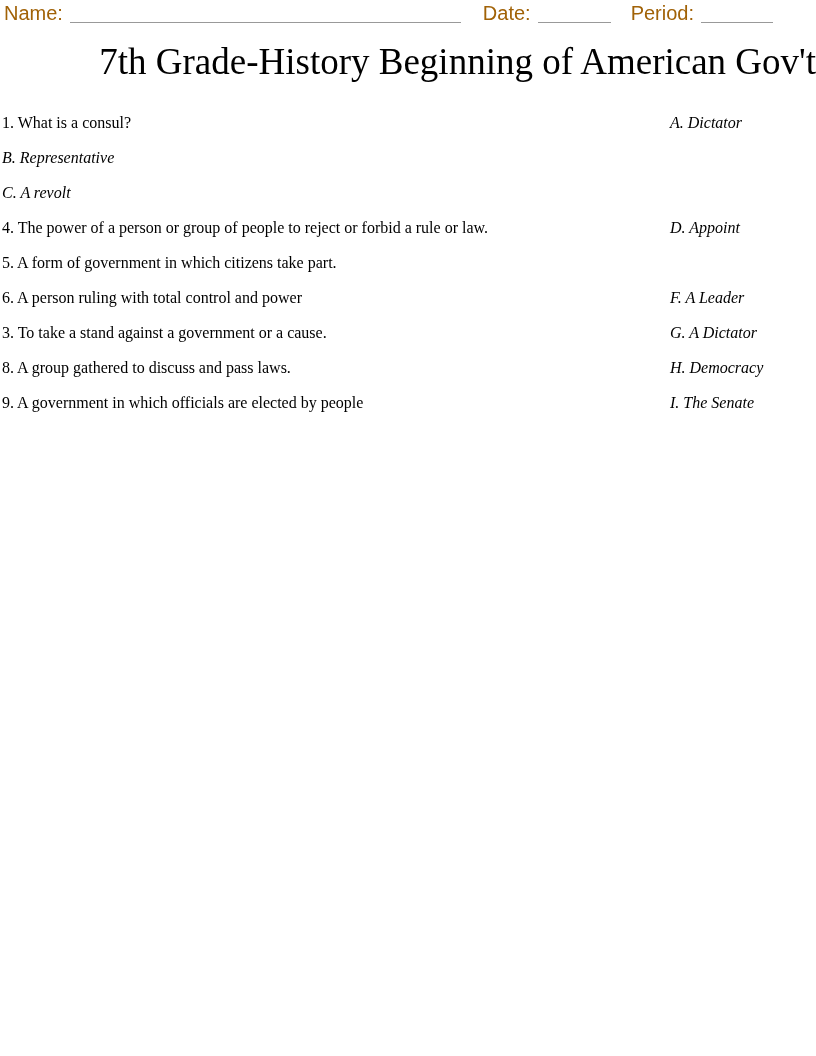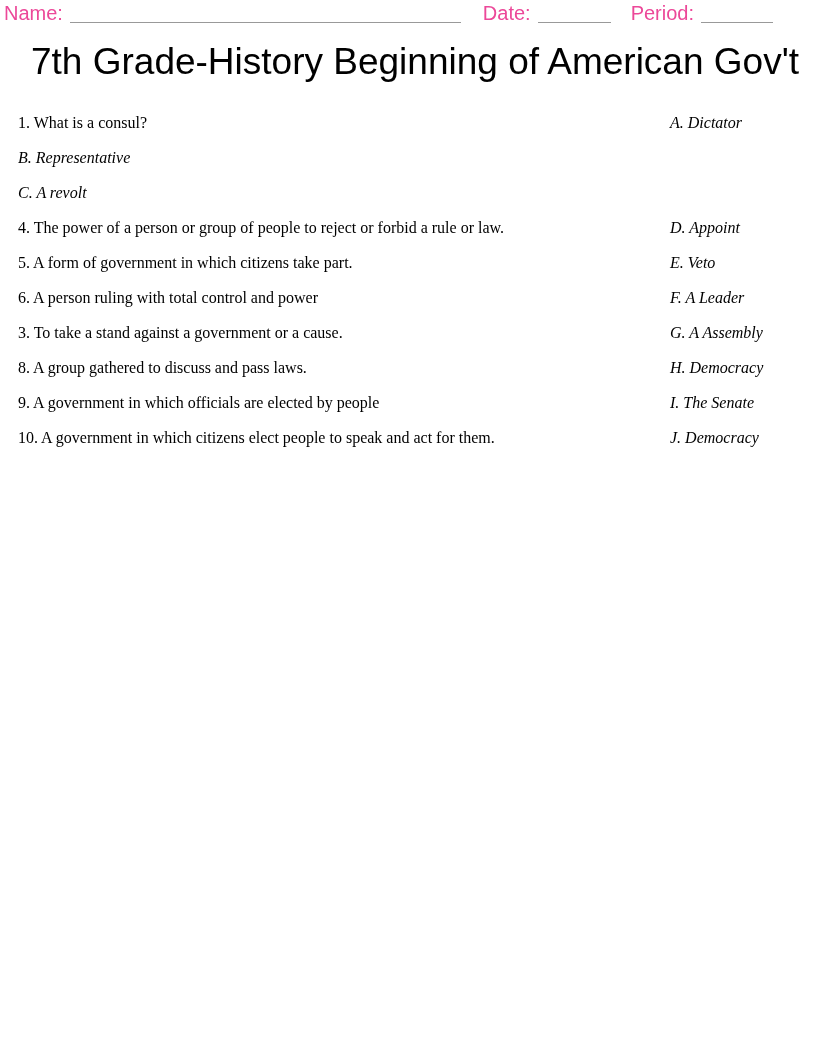--- a/index.html
+++ b/index.html
@@ -16,45 +16,45 @@
     color: #000000;
   }
   
   .sheet-header {
     display: flex;
     align-items: flex-end;
     padding: 2px 43px 0 4px;
     font-family: "Liberation Sans", sans-serif;
     font-size: 20px;
     line-height: 20px;
-    color: #ec4899;
+    color: #a16207;
   }
   .blank {
     display: inline-block;
     height: 20px;
     border-bottom: 1.5px solid #999999;
   }
   .blank.name-blank  { flex: 1 1 auto; margin-left: 7px; margin-right: 22px; }
   .blank.date-blank  { width: 73px;    margin-left: 7px; margin-right: 20px; }
   .blank.period-blank{ width: 72px;    margin-left: 7px; }
   
   .sheet-title {
     margin: 16px 0 0 14px;
-    font-family: Liberation Sans, sans-serif;
+    font-family: Liberation Serif, serif;
     font-weight: normal;
     font-size: 37px;
     line-height: 46px;
-    text-align: center;
+    text-align: right;
     color: #000000;
     white-space: nowrap;
   }
   
   .matching {
     margin-top: 20px;
-    padding-left: 18px;
+    padding-left: 2px;
   }
   .match-row {
     display: flex;
     height: 35px;
     line-height: 35px;
     font-size: 16px;
   }
   .question-cell {
     flex: 1 1 auto;
     white-space: nowrap;
@@ -91,35 +91,30 @@
   </div>
   <div class="match-row">
     <div class="answer-cell">C. A revolt</div>
   </div>
   <div class="match-row">
     <div class="question-cell">4. The power of a person or group of people to reject or forbid a rule or law.</div>
     <div class="answer-cell">D. Appoint</div>
   </div>
   <div class="match-row">
     <div class="question-cell">5. A form of government in which citizens take part.</div>
-    <div class="answer-cell">E. Veto</div>
   </div>
   <div class="match-row">
     <div class="question-cell">6. A person ruling with total control and power</div>
     <div class="answer-cell">F. A Leader</div>
   </div>
   <div class="match-row">
     <div class="question-cell">3. To take a stand against a government or a cause.</div>
-    <div class="answer-cell">G. A Assembly</div>
+    <div class="answer-cell">G. A Dictator</div>
   </div>
   <div class="match-row">
     <div class="question-cell">8. A group gathered to discuss and pass laws.</div>
     <div class="answer-cell">H. Democracy</div>
   </div>
   <div class="match-row">
     <div class="question-cell">9. A government in which officials are elected by people</div>
     <div class="answer-cell">I. The Senate</div>
   </div>
-  <div class="match-row">
-    <div class="question-cell">10. A government in which citizens elect people to speak and act for them.</div>
-    <div class="answer-cell">J. Democracy</div>
-  </div>
 </div>
 
 </body></html>

